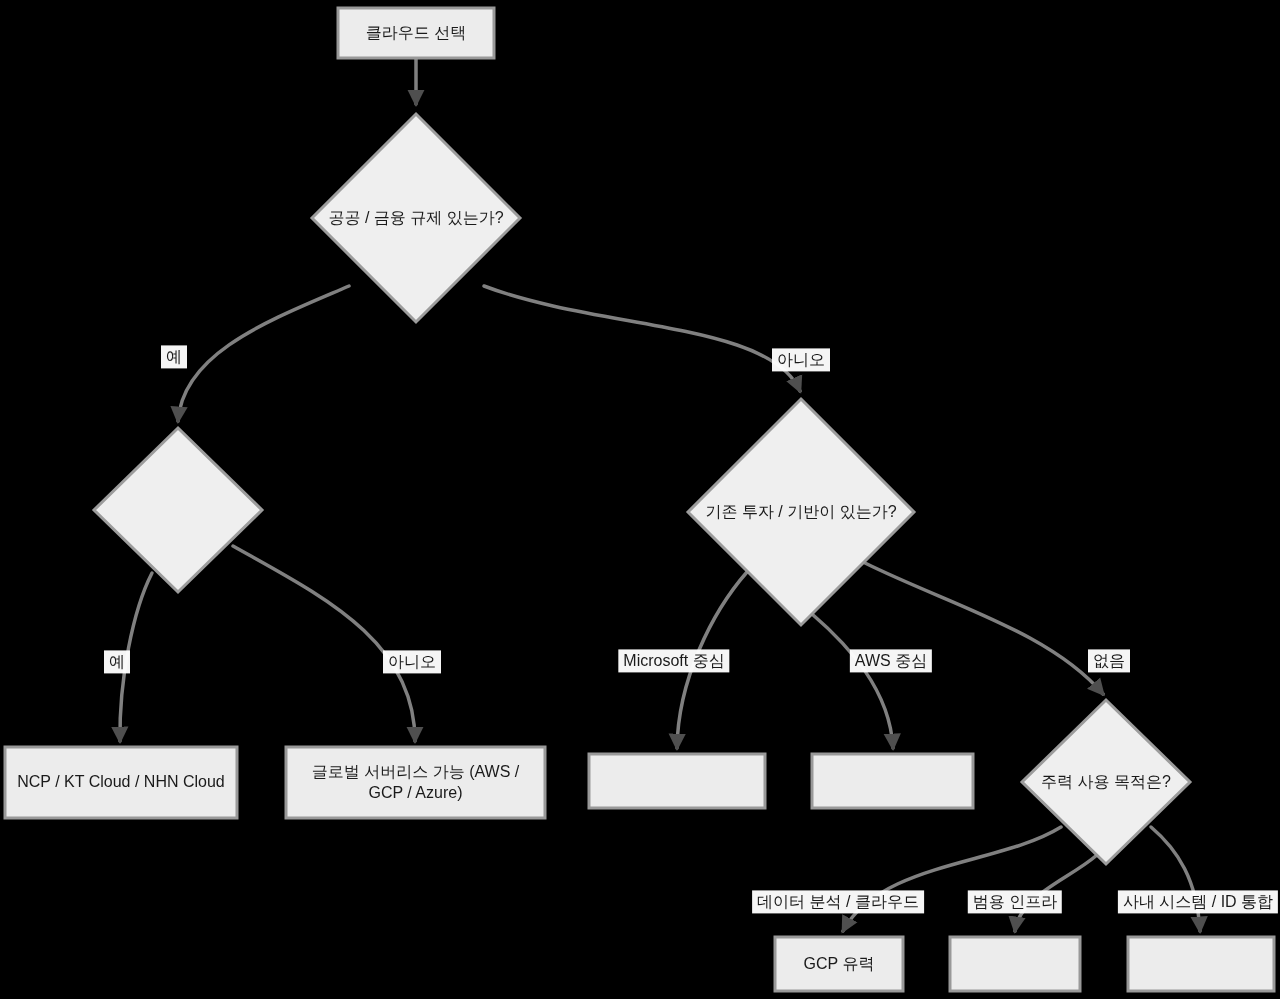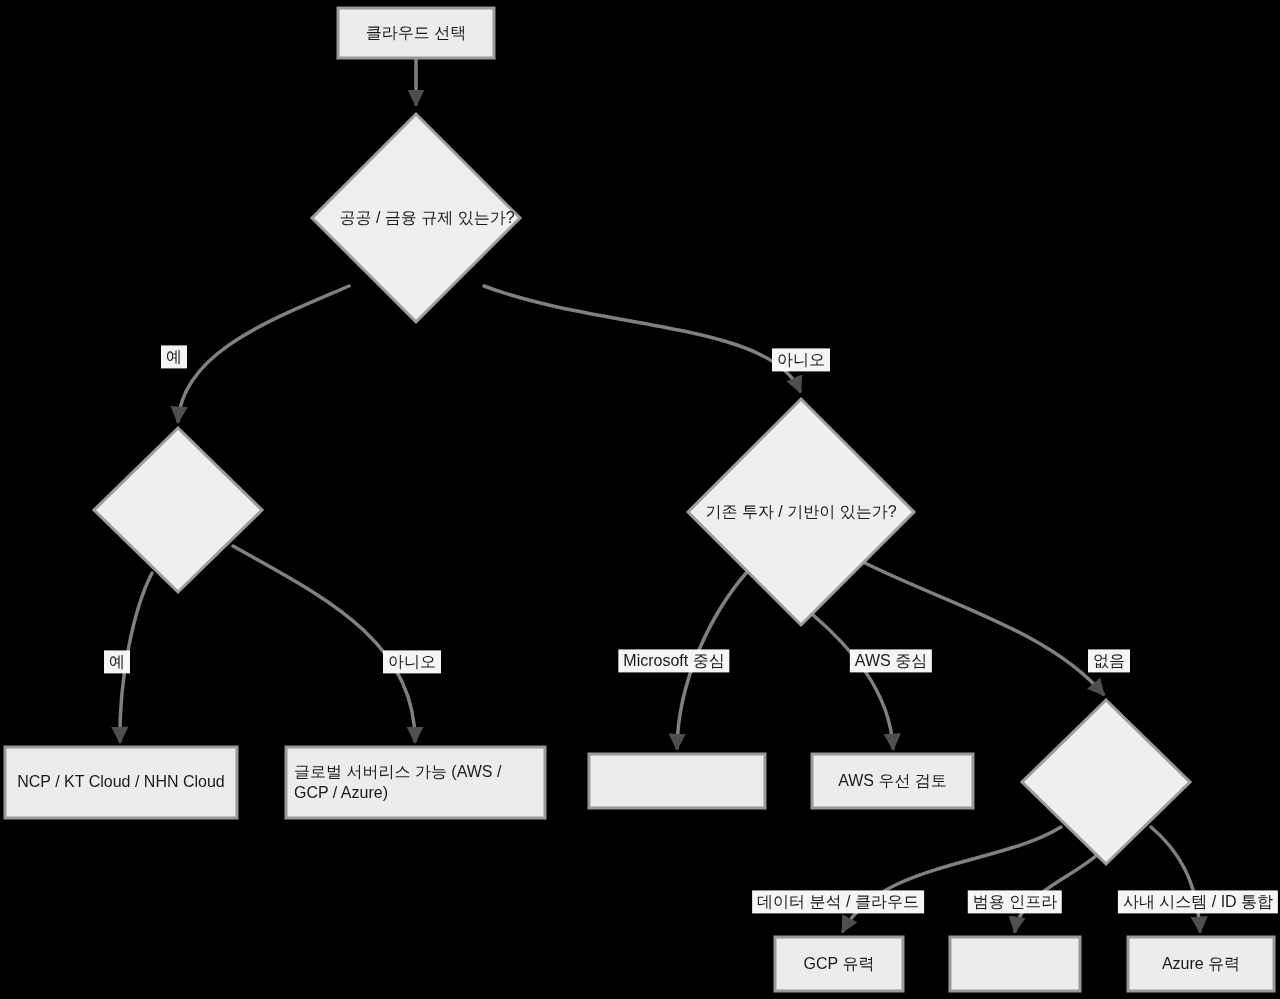--- a/index.html
+++ b/index.html
@@ -6,21 +6,21 @@
   #stage{
     position:relative;width:1280px;height:999px;background:#000;overflow:hidden;
     font-family:"Liberation Sans","DejaVu Sans",sans-serif;
   }
   #edges-svg{position:absolute;left:0;top:0;}
   .edge{fill:none;stroke:#808080;stroke-width:3.5;stroke-linecap:round;}
   .node-rect{fill:#ececec;stroke:#999999;stroke-width:3;}
   .node-diamond{fill:#efefef;stroke:#9c9c9c;stroke-width:3;}
   .node-label{
     position:absolute;display:flex;align-items:center;justify-content:center;
-    color:#1a1a1a;font-size:16px;line-height:1.3;
+    text-align:center;color:#1a1a1a;font-size:16px;line-height:1.3;
   }
   .edge-label{
     position:absolute;transform:translate(-50%,-50%);
     background:rgba(255,255,255,0.96);color:#1a1a1a;
     font-size:16px;line-height:1.2;padding:2px 5px;white-space:nowrap;
   }
 </style>
 </head>
 <body>
 
@@ -53,27 +53,26 @@
     <polygon class="node-diamond" points="801,399 914,512 801,625 688,512"></polygon>
     <rect class="node-rect" x="589" y="754" width="176" height="54"></rect>
     <rect class="node-rect" x="812" y="754" width="161" height="54"></rect>
     <polygon class="node-diamond" points="1106,700 1190,782 1106,864 1022,782"></polygon>
     <rect class="node-rect" x="775" y="937" width="128" height="54"></rect>
     <rect class="node-rect" x="950" y="937" width="130" height="54"></rect>
     <rect class="node-rect" x="1128" y="937" width="146" height="54"></rect>
   </svg>
 
   <div class="node-label" style="left:338px;top:8px;width:156px;height:50px">클라우드 선택</div>
-  <div class="node-label" style="left:317px;top:196px;width:220px;height:44px">공공 / 금융 규제 있는가?</div>
+  <div class="node-label" style="left:306px;top:196px;width:220px;height:44px">공공 / 금융 규제 있는가?</div>
   <div class="node-label" style="left:13px;top:751px;width:216px;height:63px">NCP / KT Cloud / NHN Cloud</div>
   <div class="node-label" style="left:294px;top:751px;width:243px;height:63px">글로벌 서버리스 가능 (AWS / GCP / Azure)</div>
   <div class="node-label" style="left:691px;top:490px;width:220px;height:44px">기존 투자 / 기반이 있는가?</div>
-  <div class="node-label" style="left:812px;top:754px;width:161px;height:54px">AWS 우선 검토</div>
+  <div class="node-label" style="left:1016px;top:760px;width:180px;height:44px">주력 사용 목적은?</div>
   <div class="node-label" style="left:775px;top:937px;width:128px;height:54px">GCP 유력</div>
-  <div class="node-label" style="left:1128px;top:937px;width:146px;height:54px">Azure 유력</div>
 
   <div class="edge-label" style="left:174px;top:357px">예</div>
   <div class="edge-label" style="left:801px;top:360px">아니오</div>
   <div class="edge-label" style="left:117px;top:662px">예</div>
   <div class="edge-label" style="left:412px;top:662px">아니오</div>
   <div class="edge-label" style="left:674px;top:661px">Microsoft 중심</div>
   <div class="edge-label" style="left:891px;top:661px">AWS 중심</div>
   <div class="edge-label" style="left:1109px;top:661px">없음</div>
   <div class="edge-label" style="left:838px;top:902px">데이터 분석 / 클라우드</div>
   <div class="edge-label" style="left:1015px;top:902px">범용 인프라</div>

